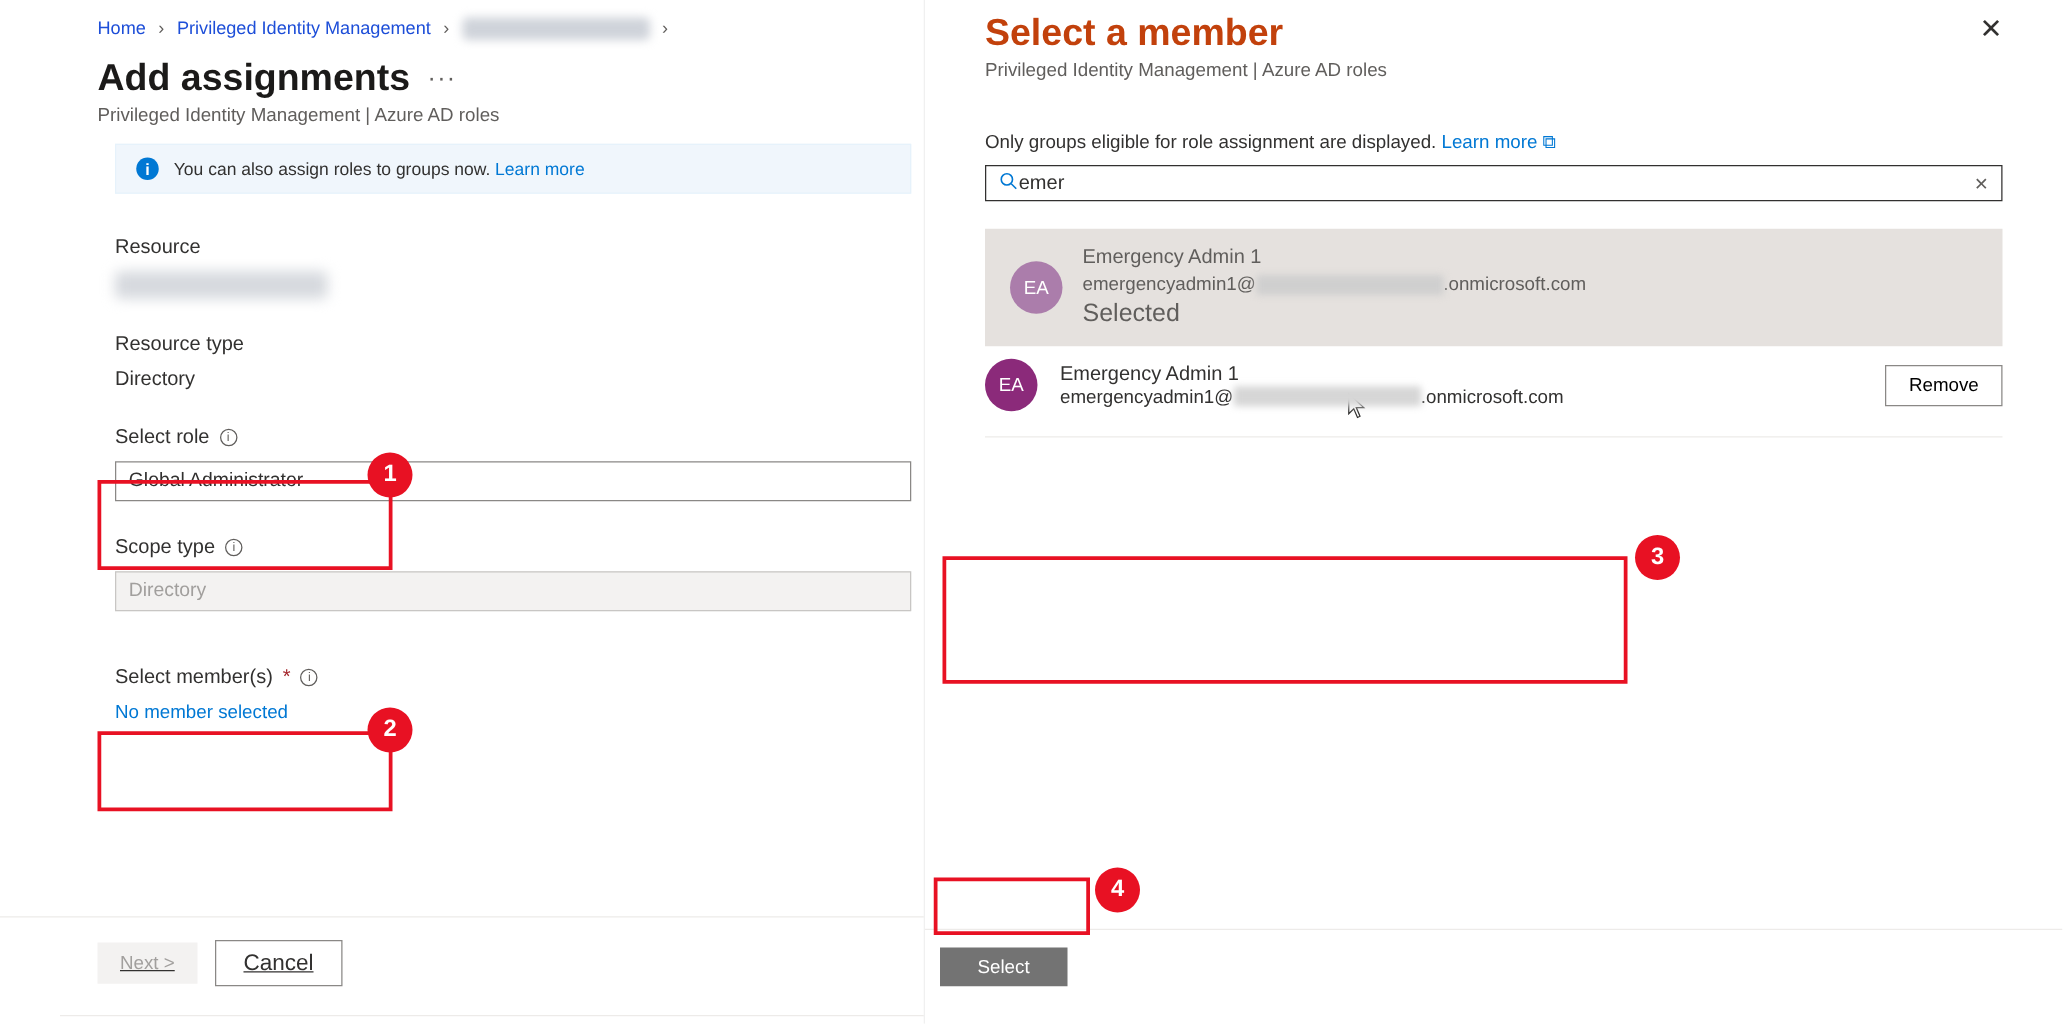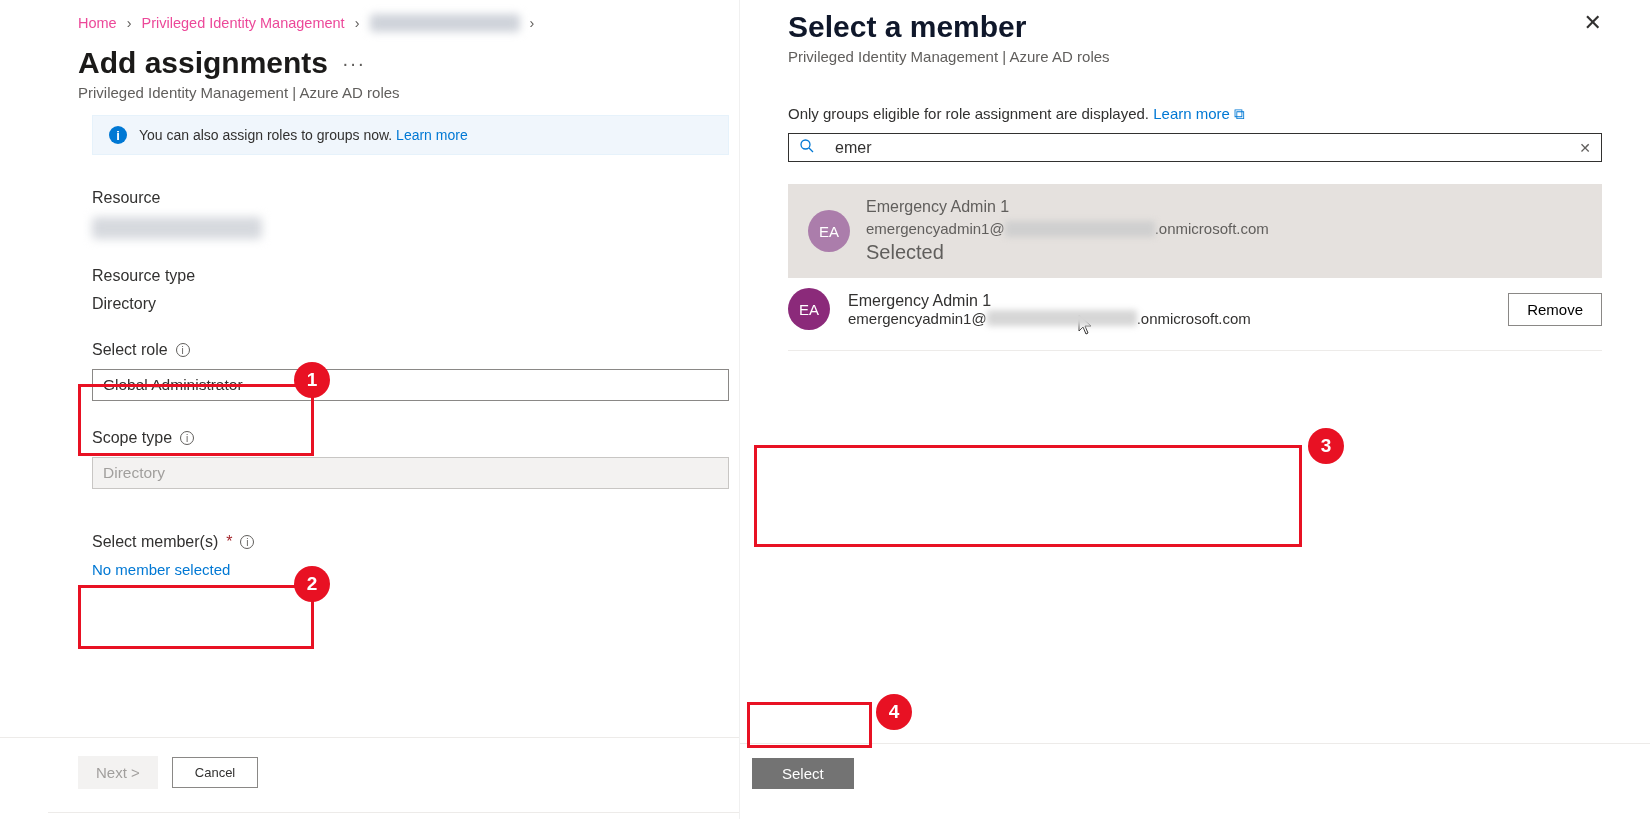--- a/index.html
+++ b/index.html
@@ -26,21 +26,21 @@
       border-right: 1px solid #f0f0f0;
     }
     .crumbs {
       font-size: 14.5px;
       color: #605e5c;
       margin-bottom: 14px;
       display: flex;
       gap: 10px;
       align-items: center;
     }
-    .crumbs a { color: #ec4899; text-decoration: none; }
+    .crumbs a { color: #1d4ed8; text-decoration: none; }
     .crumbs .blur {
       width: 150px; height: 18px; border-radius: 4px;
       background: #cfd3da; filter: blur(4px);
     }
     .crumbs .sep { color: #605e5c; }
     .title-row { display: flex; align-items: center; gap: 14px; }
     .title { font-size: 30px; font-weight: 600; color: #1b1a19; }
     .dots { color: #605e5c; font-size: 20px; letter-spacing: 1px; cursor: pointer; }
     .subtitle { color: #605e5c; font-size: 15px; margin-top: 4px; margin-bottom: 14px; }
     .info-banner {
@@ -84,49 +84,49 @@
       font-size: 15.5px;
       color: #a19f9d;
     }
     .linkish { color: #0078d4; cursor: pointer; font-size: 15px; }
     .footerbar {
       position: absolute;
       bottom: 30px;
       left: 0; right: 0;
       border-top: 1px solid #edebe9;
       padding: 18px 0 0 78px;
-      display:flex; gap:14px; align-items:center;
+      display:flex; gap:14px; align-items:center;text-decoration:underline;
     }
     .btn-disabled {
       background: #f3f2f1; color: #a19f9d; border: none;
       padding: 8px 18px; font-size: 15px;
     }
     .btn-secondary {
       background: #fff; color: #323130; border: 1px solid #8a8886;
-      padding: 7px 22px; font-size: 13px; cursor:pointer;
+      padding: 7px 22px; font-size: 18px; cursor:pointer;
     }
     .hr-bottom {
       position:absolute; bottom:6px; left:48px; right:0; border-top:1px solid #edebe9;
     }
     
     .right {
       flex: 1;
       padding: 10px 48px 0 48px;
       position: relative;
     }
     .panel-head { display:flex; justify-content:space-between; align-items:flex-start; }
-    .panel-title { font-size: 30px; font-weight: 600; color: #0f172a; }
+    .panel-title { font-size: 30px; font-weight: 600; color: #c2410c; }
     .close-x { font-size: 22px; color: #323130; cursor:pointer; font-weight:300;}
     .panel-sub { color: #605e5c; font-size: 15px; margin-top: 4px; margin-bottom: 40px;}
     .help { font-size: 15px; margin-bottom: 10px; }
     .help .link { color: #0078d4; cursor:pointer;}
     .search {
       border: 1px solid #323130;
       display:flex; align-items:center;
-      padding: 4px 10px; gap:20px;
+      padding: 4px 10px; gap:0;
       margin-bottom: 22px;
     }
     .search input {
       border: none; outline: none; flex:1; font-size:16px; color:#323130;
       background:transparent;
     }
     .search .sicon { color:#0078d4; }
     .search .clr { color:#605e5c; cursor:pointer; }
     .result {
       background: #e5e1de;

